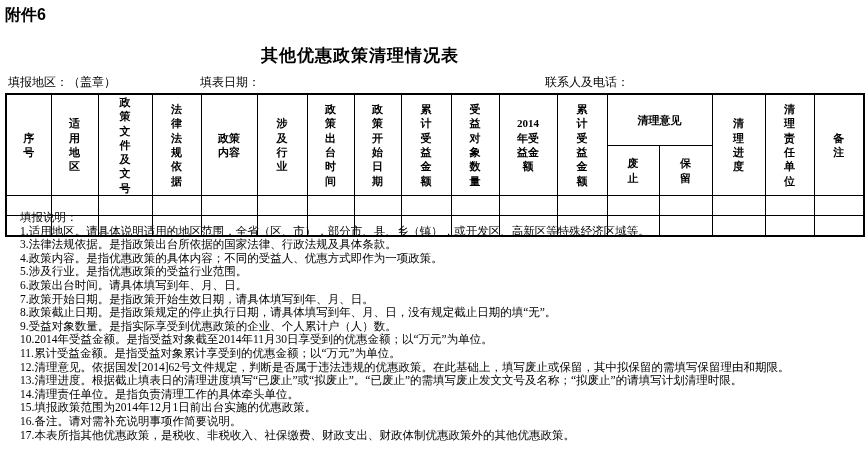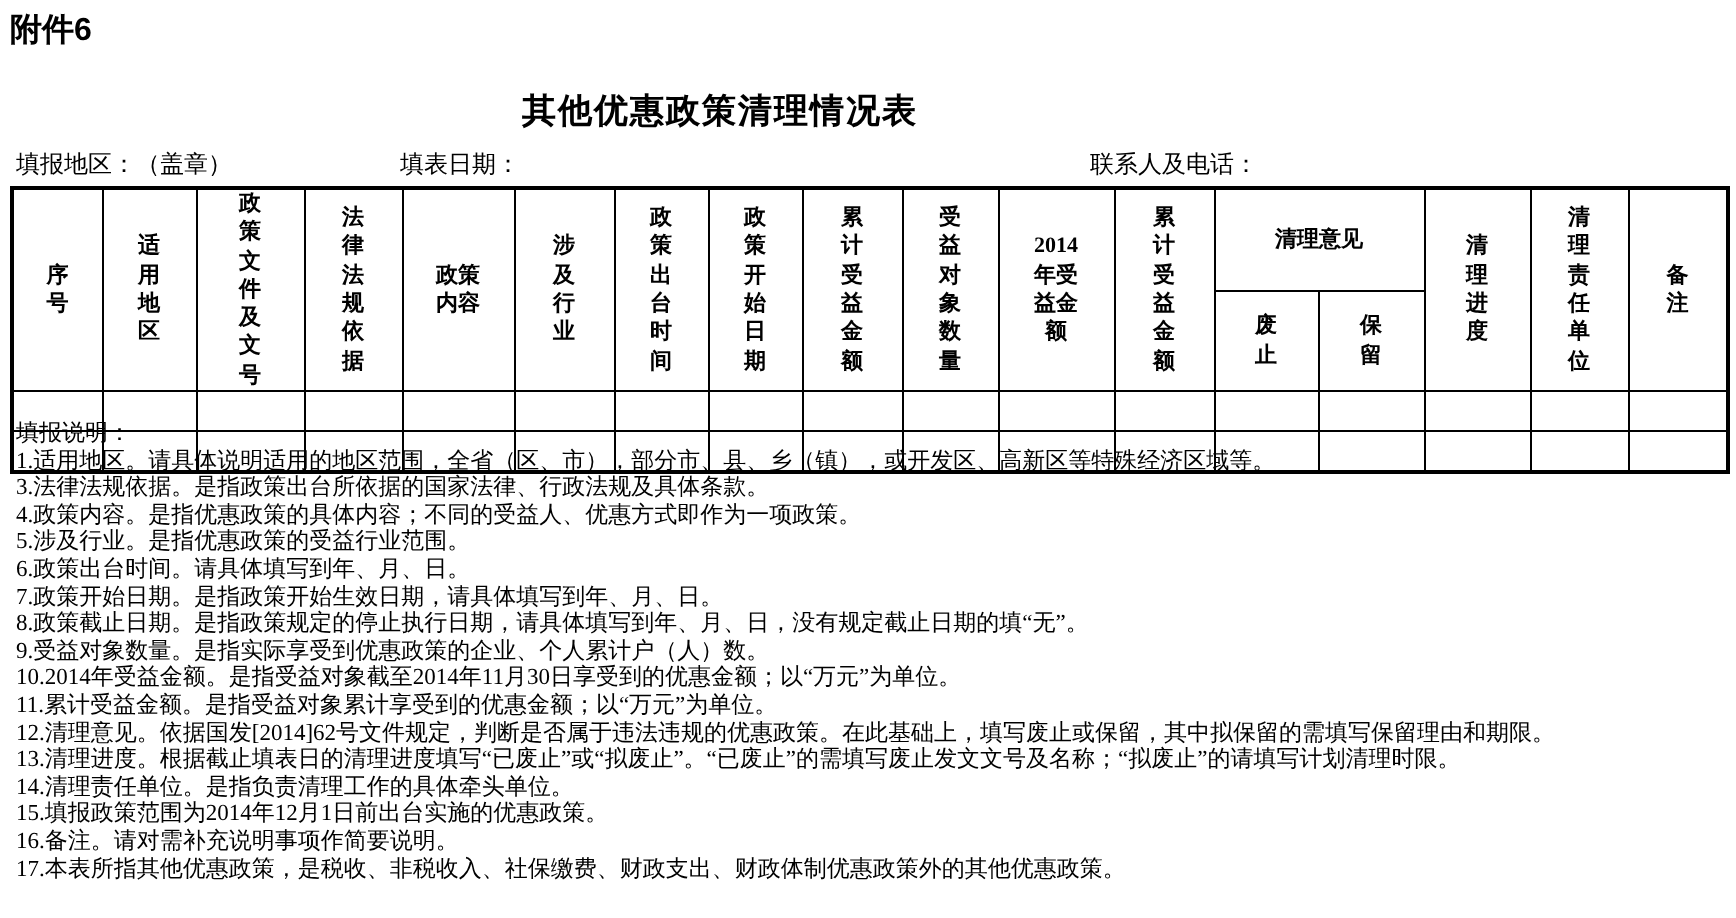--- a/index.html
+++ b/index.html
@@ -31,21 +31,21 @@
     border:1px solid #000;padding:0 16px;
     font-size:11px;line-height:1.3;text-align:center;vertical-align:middle;
     overflow:hidden;
   }
   table.policy{border:2px solid #000;}
   table.policy th{font-weight:bold;}
   tr.tier1 th{height:35px;}
   tr.tier2 th{height:34px;}
   tr.datarow td{height:19px;}
   .notes{
-    position:absolute;left:8px;top:211px;width:840px;
+    position:absolute;left:20px;top:211px;width:840px;
     font-size:11.5px;line-height:13.6px;
   }
   .notes div{white-space:nowrap;}
 </style>
 </head>
 <body>
 
 <div class="attachment">附件6</div>
 
 <div class="title">其他优惠政策清理情况表</div>

